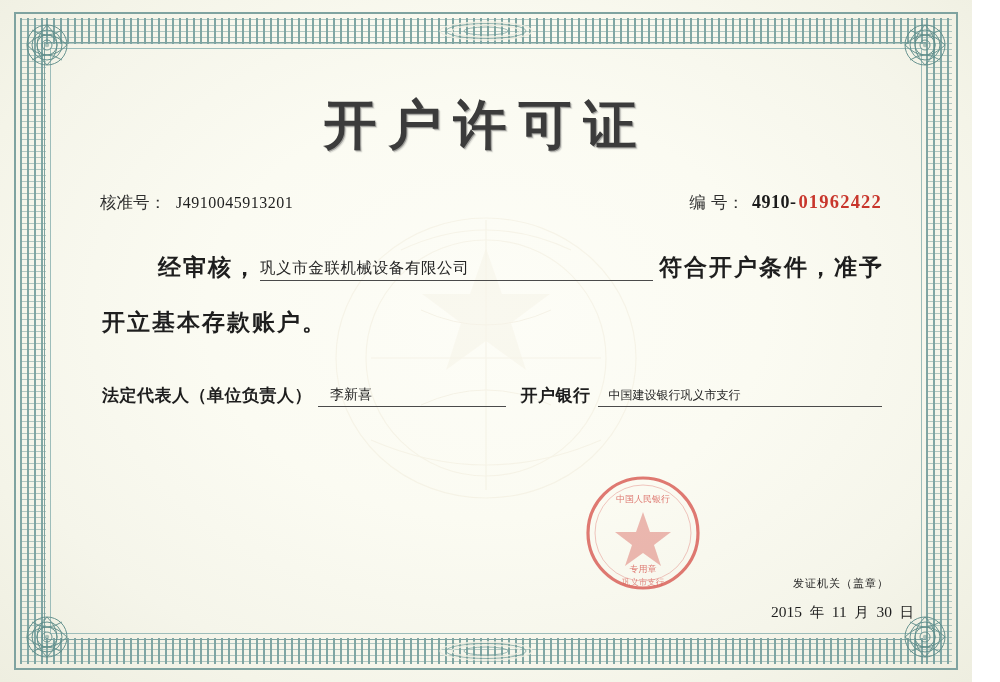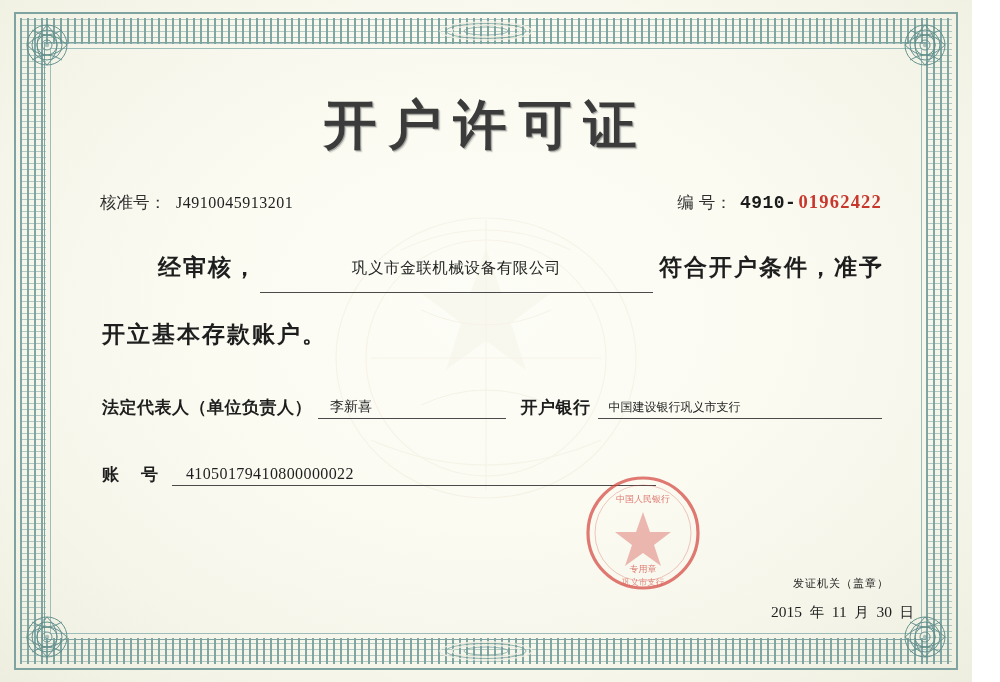--- a/index.html
+++ b/index.html
@@ -135,21 +135,21 @@
   }
   .value-serif {
     font-family: Liberation Serif, serif;
     font-size: 16px;
     color: #1f1f1f;
     margin-left: 10px;
     letter-spacing: 0.5px;
   }
   .approval-right { display: flex; align-items: baseline; }
   .no-bold {
-    font-family: Liberation Mono, monospace;
+    font-family: Liberation Serif, serif;
     font-size: 18px;
     font-weight: 700;
     color: #1b1b1b;
     margin-left: 8px;
     letter-spacing: 0.5px;
   }
   .no-red {
     font-family: "Liberation Serif", serif;
     font-size: 18.5px;
     font-weight: 700;
@@ -169,27 +169,27 @@
   }
   .para-line1 {
     display: flex;
     align-items: baseline;
   }
   .para-indent { display: inline-block; width: 56px; }
   .fill {
     flex: 1;
     border-bottom: 1.3px solid #4a4a4a;
     margin: 0 6px 0 2px;
-    text-align: center;
+    text-align: left;
     font-family: "DejaVu Sans", "Liberation Sans", sans-serif;
     font-weight: 400;
     font-size: 15.5px;
     letter-spacing: 0.6px;
     color: #242424;
-    padding-bottom: 13px;
+    padding-bottom: 1px;
     position: relative;
     top: -2px;
   }
   .para-line2 {
     margin-top: 24px;
     letter-spacing: 2px;
   }
 
   .row-rep {
     margin-top: 46px;
@@ -431,24 +431,20 @@
       <div class="para-line2">开立基本存款账户。</div>
     </div>
 
     <div class="row-rep">
       <span class="rep-label">法定代表人（单位负责人）</span>
       <span class="rep-fill">李新喜</span>
       <span class="rep-label">开户银行</span>
       <span class="bank-fill">中国建设银行巩义市支行</span>
     </div>
 
-    <div class="row-acct">
-      <span class="acct-label">账 号</span>
-      <span class="acct-fill">41050179410800000022</span>
-    </div>
   </div>
 
   <div class="seal">
     <svg viewBox="0 0 122 122" width="122" height="122" aria-hidden="true">
       <circle cx="61" cy="61" r="55" fill="none" stroke="#d2413a" stroke-width="3.2" opacity="0.85"></circle>
       <circle cx="61" cy="61" r="48" fill="none" stroke="#d2413a" stroke-width="0.8" opacity="0.45"></circle>
       <g fill="#d2413a" opacity="0.8">
         <path d="M61 40 l7 20 h21 l-17 13 7 21 -18-13 -18 13 7-21 -17-13 h21 z" opacity="0.55"></path>
       </g>
       <g fill="#d2413a" opacity="0.85" font-size="9" font-family="DejaVu Sans, sans-serif" text-anchor="middle">

